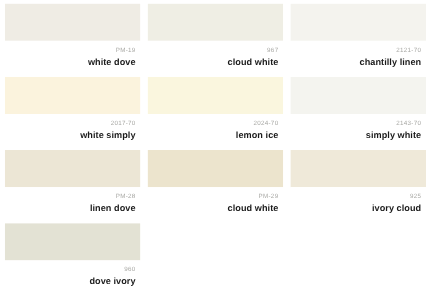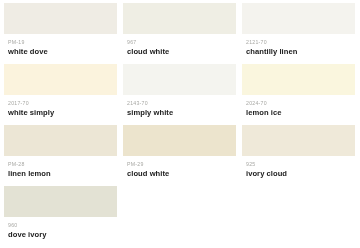--- a/index.html
+++ b/index.html
@@ -31,20 +31,21 @@
   .swatch-chip {
     flex: 0 0 31px;
     height: 31px;
     width: 100%;
   }
   .swatch-label {
     flex: 1 1 auto;
     background: #ffffff;
     padding: 5px 4px 0 4px;
     box-sizing: border-box;
+    text-align: right;
   }
   .swatch-code {
     font-size: 5.2px;
     line-height: 7px;
     color: #a8a8a4;
     letter-spacing: 0.25px;
     font-weight: normal;
     white-space: nowrap;
   }
   .swatch-name {
@@ -83,38 +84,38 @@
       </div>
     </div>
     <div class="swatch-cell">
       <div class="swatch-chip" style="background: rgb(251, 243, 221);"></div>
       <div class="swatch-label">
         <div class="swatch-code">2017-70</div>
         <div class="swatch-name">white simply</div>
       </div>
     </div>
     <div class="swatch-cell">
+      <div class="swatch-chip" style="background: rgb(250, 246, 222);"></div>
+      <div class="swatch-label">
+        <div class="swatch-code">2024-70</div>
+        <div class="swatch-name">lemon ice</div>
+      </div>
+    </div>
+    <div class="swatch-cell">
       <div class="swatch-chip" style="background: rgb(244, 244, 239);"></div>
       <div class="swatch-label">
         <div class="swatch-code">2143-70</div>
         <div class="swatch-name">simply white</div>
       </div>
     </div>
     <div class="swatch-cell">
-      <div class="swatch-chip" style="background: rgb(250, 246, 222);"></div>
-      <div class="swatch-label">
-        <div class="swatch-code">2024-70</div>
-        <div class="swatch-name">lemon ice</div>
-      </div>
-    </div>
-    <div class="swatch-cell">
       <div class="swatch-chip" style="background: rgb(236, 230, 213);"></div>
       <div class="swatch-label">
         <div class="swatch-code">PM-28</div>
-        <div class="swatch-name">linen lemon</div>
+        <div class="swatch-name">linen dove</div>
       </div>
     </div>
     <div class="swatch-cell">
       <div class="swatch-chip" style="background: rgb(236, 228, 205);"></div>
       <div class="swatch-label">
         <div class="swatch-code">PM-29</div>
         <div class="swatch-name">cloud white</div>
       </div>
     </div>
     <div class="swatch-cell">

